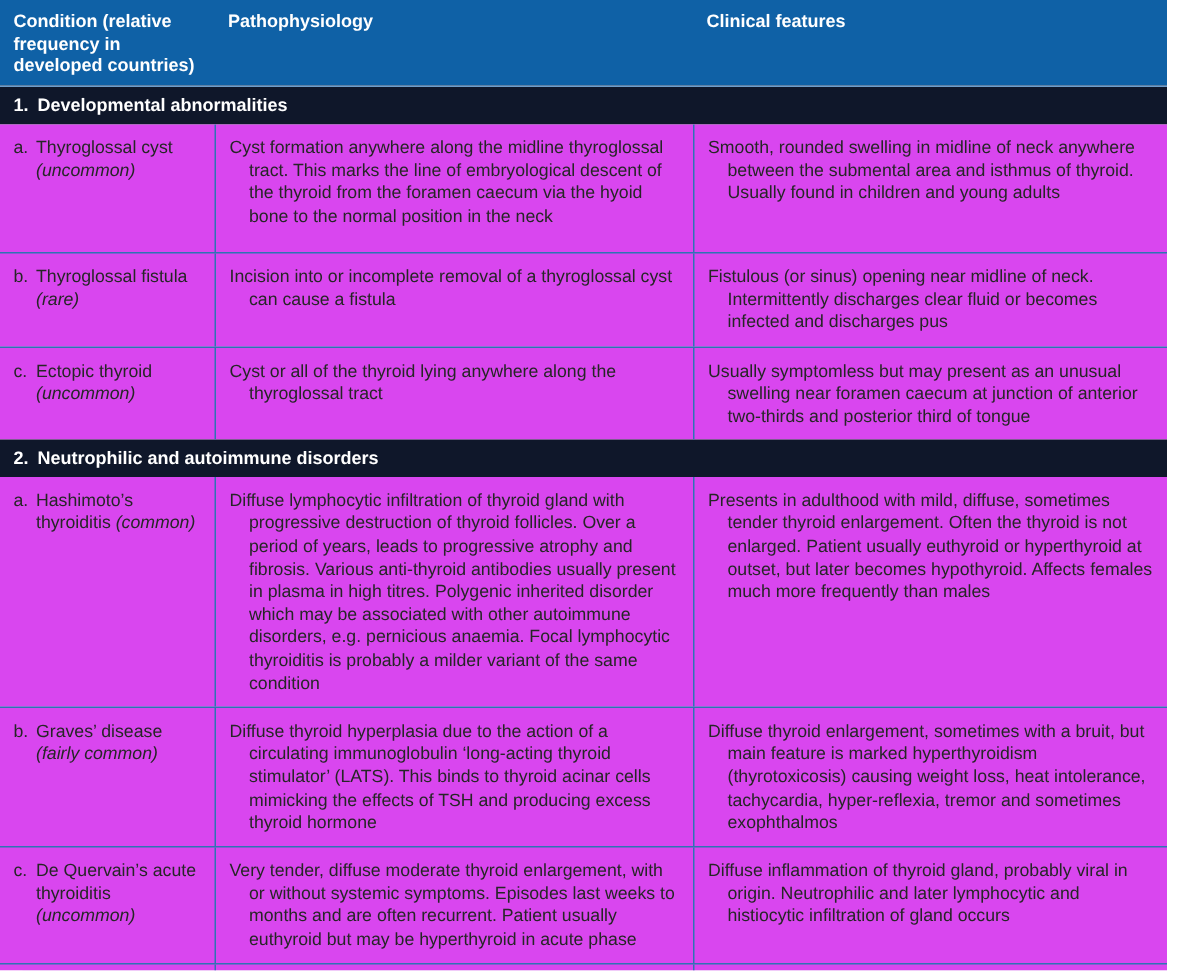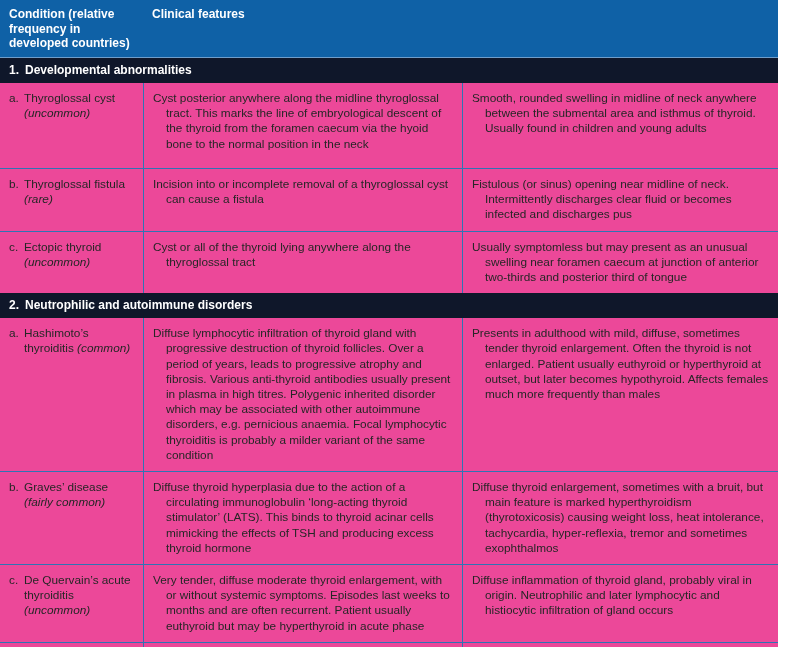--- a/index.html
+++ b/index.html
@@ -22,21 +22,21 @@
     padding:7px 8px 4px 9px;font-size:12px;font-weight:bold;line-height:14.5px;
   }
   
   .secbar{
     background:#0f172a;color:#ffffff;font-size:12px;font-weight:bold;
     padding:5px 8px 6px 9px;line-height:14px;
   }
   .secbar.first{border-top:1px solid #6f9ecb;}
   .secbar .num{display:inline-block;width:16px;}
   
-  .row{background:#ec4899;}
+  .row{background:#d946ef;}
   .rows-group .row + .row{border-top:1.5px solid #2e74b4;}
   .cell{font-size:11.8px;line-height:15.2px;box-sizing:border-box;}
   .c1{padding:8px 4px 8px 9px;}
   .c1 .letter{display:inline-block;width:15px;vertical-align:top;}
   .c1 .cond{display:inline-block;width:calc(100% - 20px);vertical-align:top;}
   .c1 .freq{font-style:italic;}
   .c2,.c3{
     border-left:1.5px solid #2e74b4;
     padding:8px 8px 8px 22px;text-indent:-13px;
   }
@@ -46,30 +46,31 @@
 </head>
 <body>
 
 <div class="stage">
   <div class="drop-shadow"></div>
 
   <div class="tbl">
 
     <div class="grid-row thead">
       <div class="hcell">Condition (relative frequency in developed countries)</div>
+      <div class="hcell">Pathophysiology</div>
       <div class="hcell">Clinical features</div>
     </div>
 
     <div class="secbar first"><span class="num">1.</span><span>Developmental abnormalities</span></div>
 
     <div class="rows-group">
 
       <div class="grid-row row r1a">
         <div class="cell c1"><span class="letter">a.</span><span class="cond"><span>Thyroglossal cyst</span> <span class="freq">(uncommon)</span></span></div>
-        <div class="cell c2">Cyst posterior anywhere along the midline thyroglossal tract. This marks the line of embryological descent of the thyroid from the foramen caecum via the hyoid bone to the normal position in the neck</div>
+        <div class="cell c2">Cyst formation anywhere along the midline thyroglossal tract. This marks the line of embryological descent of the thyroid from the foramen caecum via the hyoid bone to the normal position in the neck</div>
         <div class="cell c3">Smooth, rounded swelling in midline of neck anywhere between the submental area and isthmus of thyroid. Usually found in children and young adults</div>
       </div>
 
       <div class="grid-row row r1b">
         <div class="cell c1"><span class="letter">b.</span><span class="cond"><span>Thyroglossal fistula</span> <span class="freq">(rare)</span></span></div>
         <div class="cell c2">Incision into or incomplete removal of a thyroglossal cyst can cause a fistula</div>
         <div class="cell c3">Fistulous (or sinus) opening near midline of neck. Intermittently discharges clear fluid or becomes infected and discharges pus</div>
       </div>
 
       <div class="grid-row row r1c">

